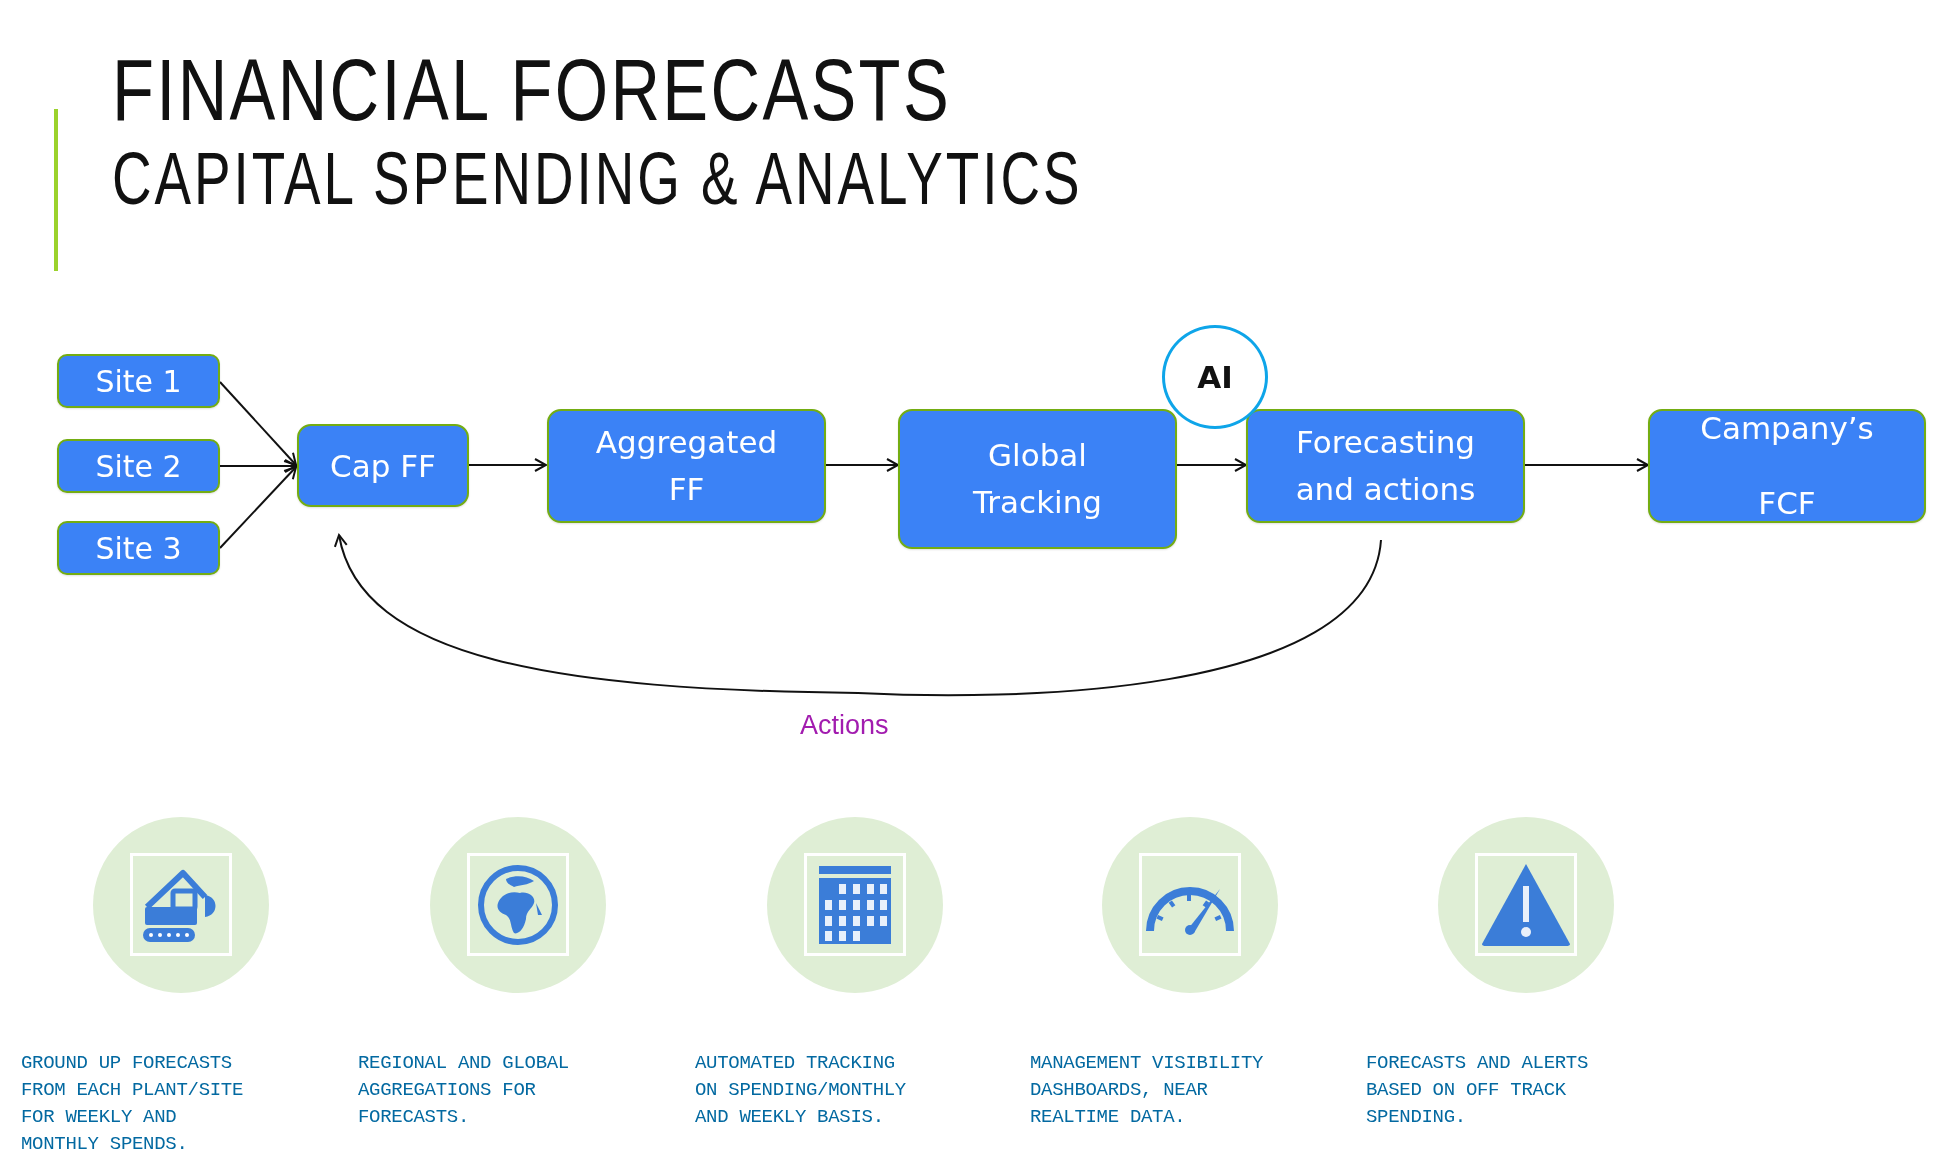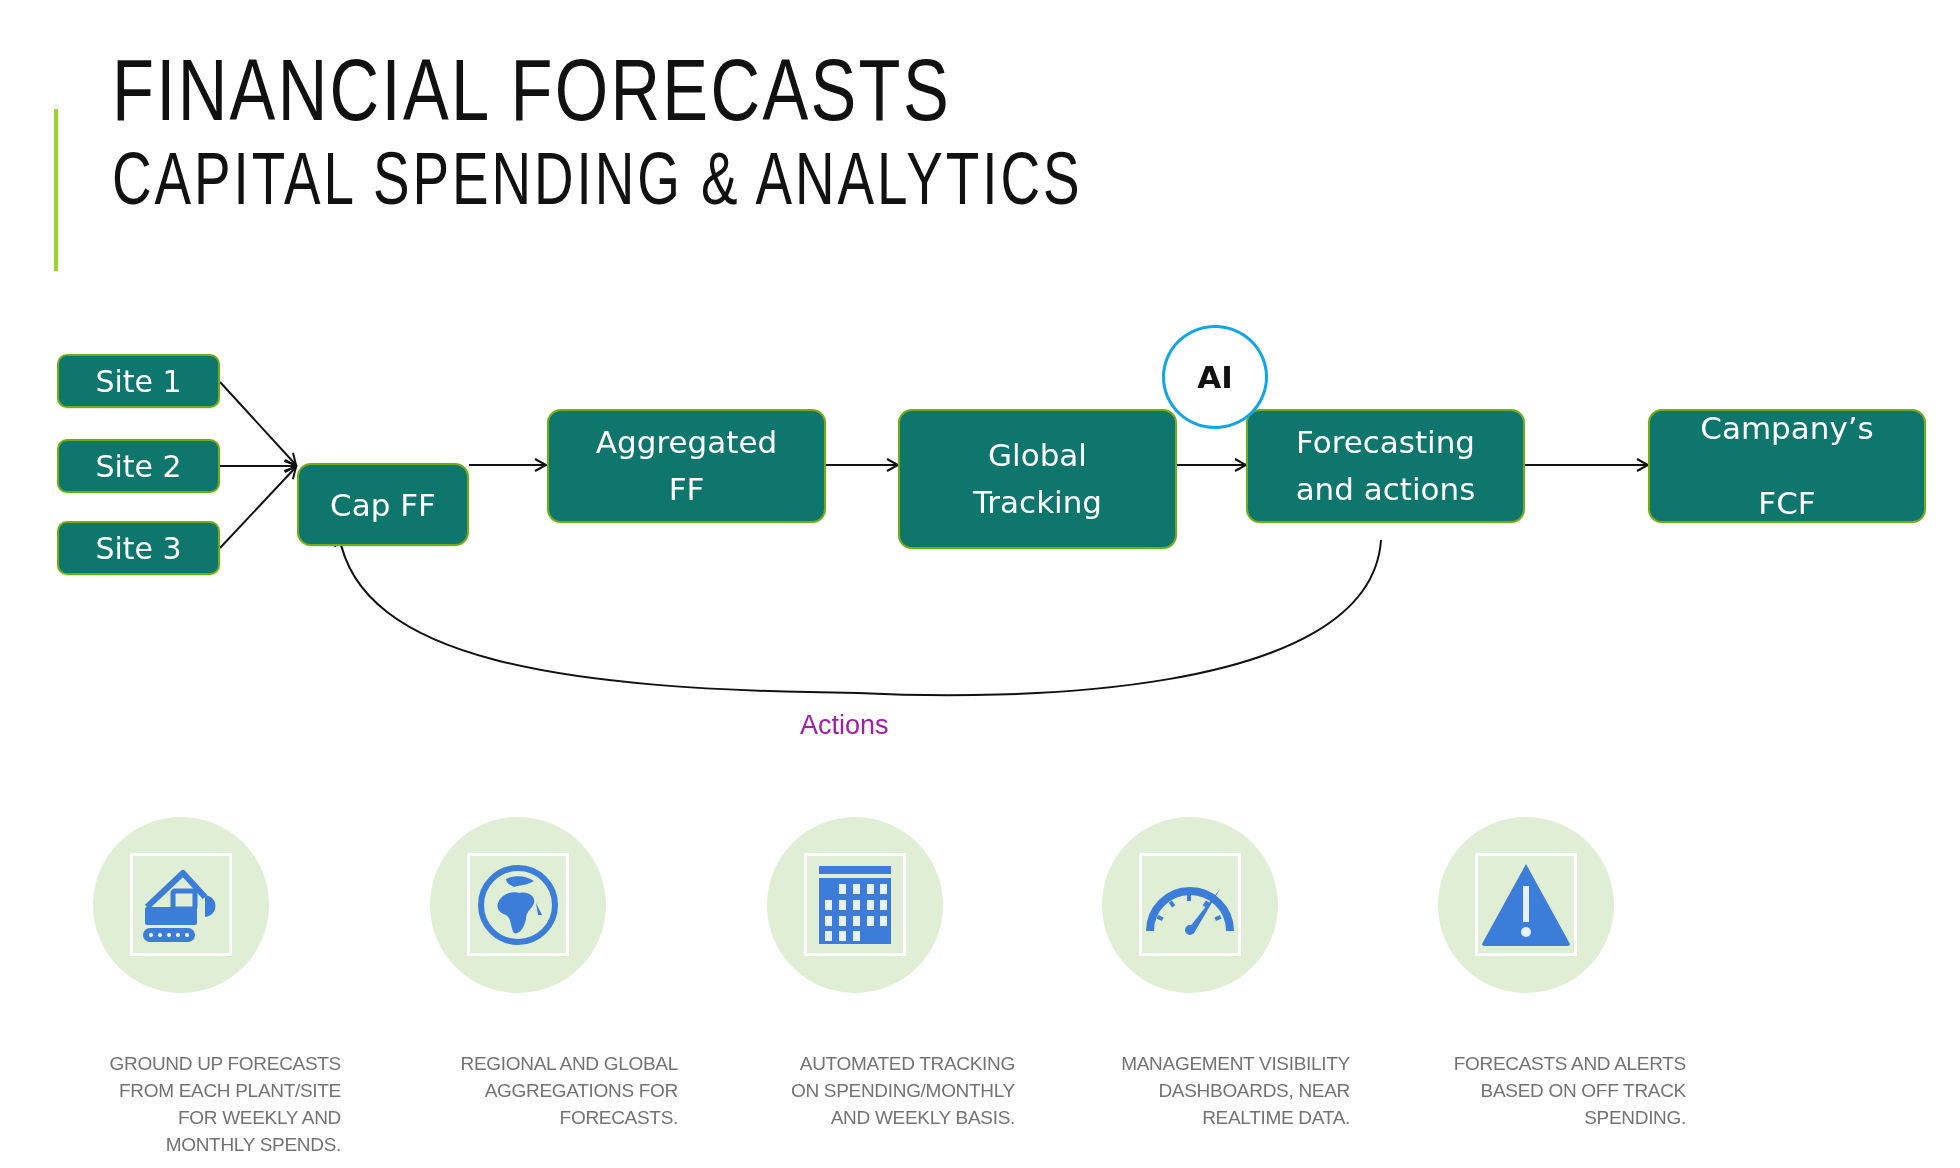--- a/index.html
+++ b/index.html
@@ -16,27 +16,27 @@
     transform:scaleX(0.78); transform-origin:left top; white-space:nowrap; font-weight:400;
   }
   .subtitle {
     position:absolute; left:112px; top:140px;
     font-family:"Liberation Sans", sans-serif;
     font-size:74px; line-height:78px; color:#111; letter-spacing:4px;
     transform:scaleX(0.74); transform-origin:left top; white-space:nowrap;
   }
   .box {
     position:absolute; box-sizing:border-box;
-    background:#0f766e; border:2px solid #74ad12; border-radius:14px;
+    background:#3b82f6; border:2px solid #74ad12; border-radius:14px;
     color:#fff; display:flex; flex-direction:column; align-items:center; justify-content:center;
     font-family:"DejaVu Sans", sans-serif; text-align:center;
     box-shadow:0 1px 2px rgba(0,0,0,0.12);
   }
   .box.small { border-radius:10px; font-size:30px; }
-  .box.mid { font-size:31px;margin-top:39px; }
+  .box.mid { font-size:31px; }
   .box.big { font-size:31px; line-height:47px; }
   .ai-circle {
     position:absolute; left:1162px; top:325px; width:106px; height:104px;
     box-sizing:border-box; border:3px solid #0ea5e9; border-radius:50%;
     background:#fff; display:flex; align-items:center; justify-content:center;
     font-family:"DejaVu Sans", sans-serif; font-weight:bold; font-size:31px; color:#111;
   }
   .actions-label {
     position:absolute; left:800px; top:710px; width:120px; text-align:left;
     font-family:"Liberation Sans", sans-serif; font-size:27px; color:#a21caf;
@@ -45,23 +45,23 @@
   .feature-circle {
     position:absolute; width:176px; height:176px; border-radius:50%;
     background:#dfeed5;
   }
   .feature-frame {
     position:absolute; left:37px; top:36px; width:102px; height:103px;
     box-sizing:border-box; border:3px solid #ffffff;
     display:flex; align-items:center; justify-content:center;
   }
   .feature-text {
-    position:absolute; width:320px; text-align:right;
-    font-family:Liberation Sans, sans-serif; font-size:19px; line-height:27px;
-    color:#737373; top:1050px; letter-spacing:-0.3px;
+    position:absolute; width:320px; text-align:left;
+    font-family:Liberation Mono, monospace; font-size:19px; line-height:27px;
+    color:#0369a1; top:1050px; letter-spacing:-0.3px;
   }
 </style>
 </head>
 <body>
 
 <div class="accent-bar"></div>
 <div class="title">FINANCIAL FORECASTS</div>
 <div class="subtitle">CAPITAL SPENDING &amp; ANALYTICS</div>
 
 <svg class="connectors" width="1960" height="1168">

